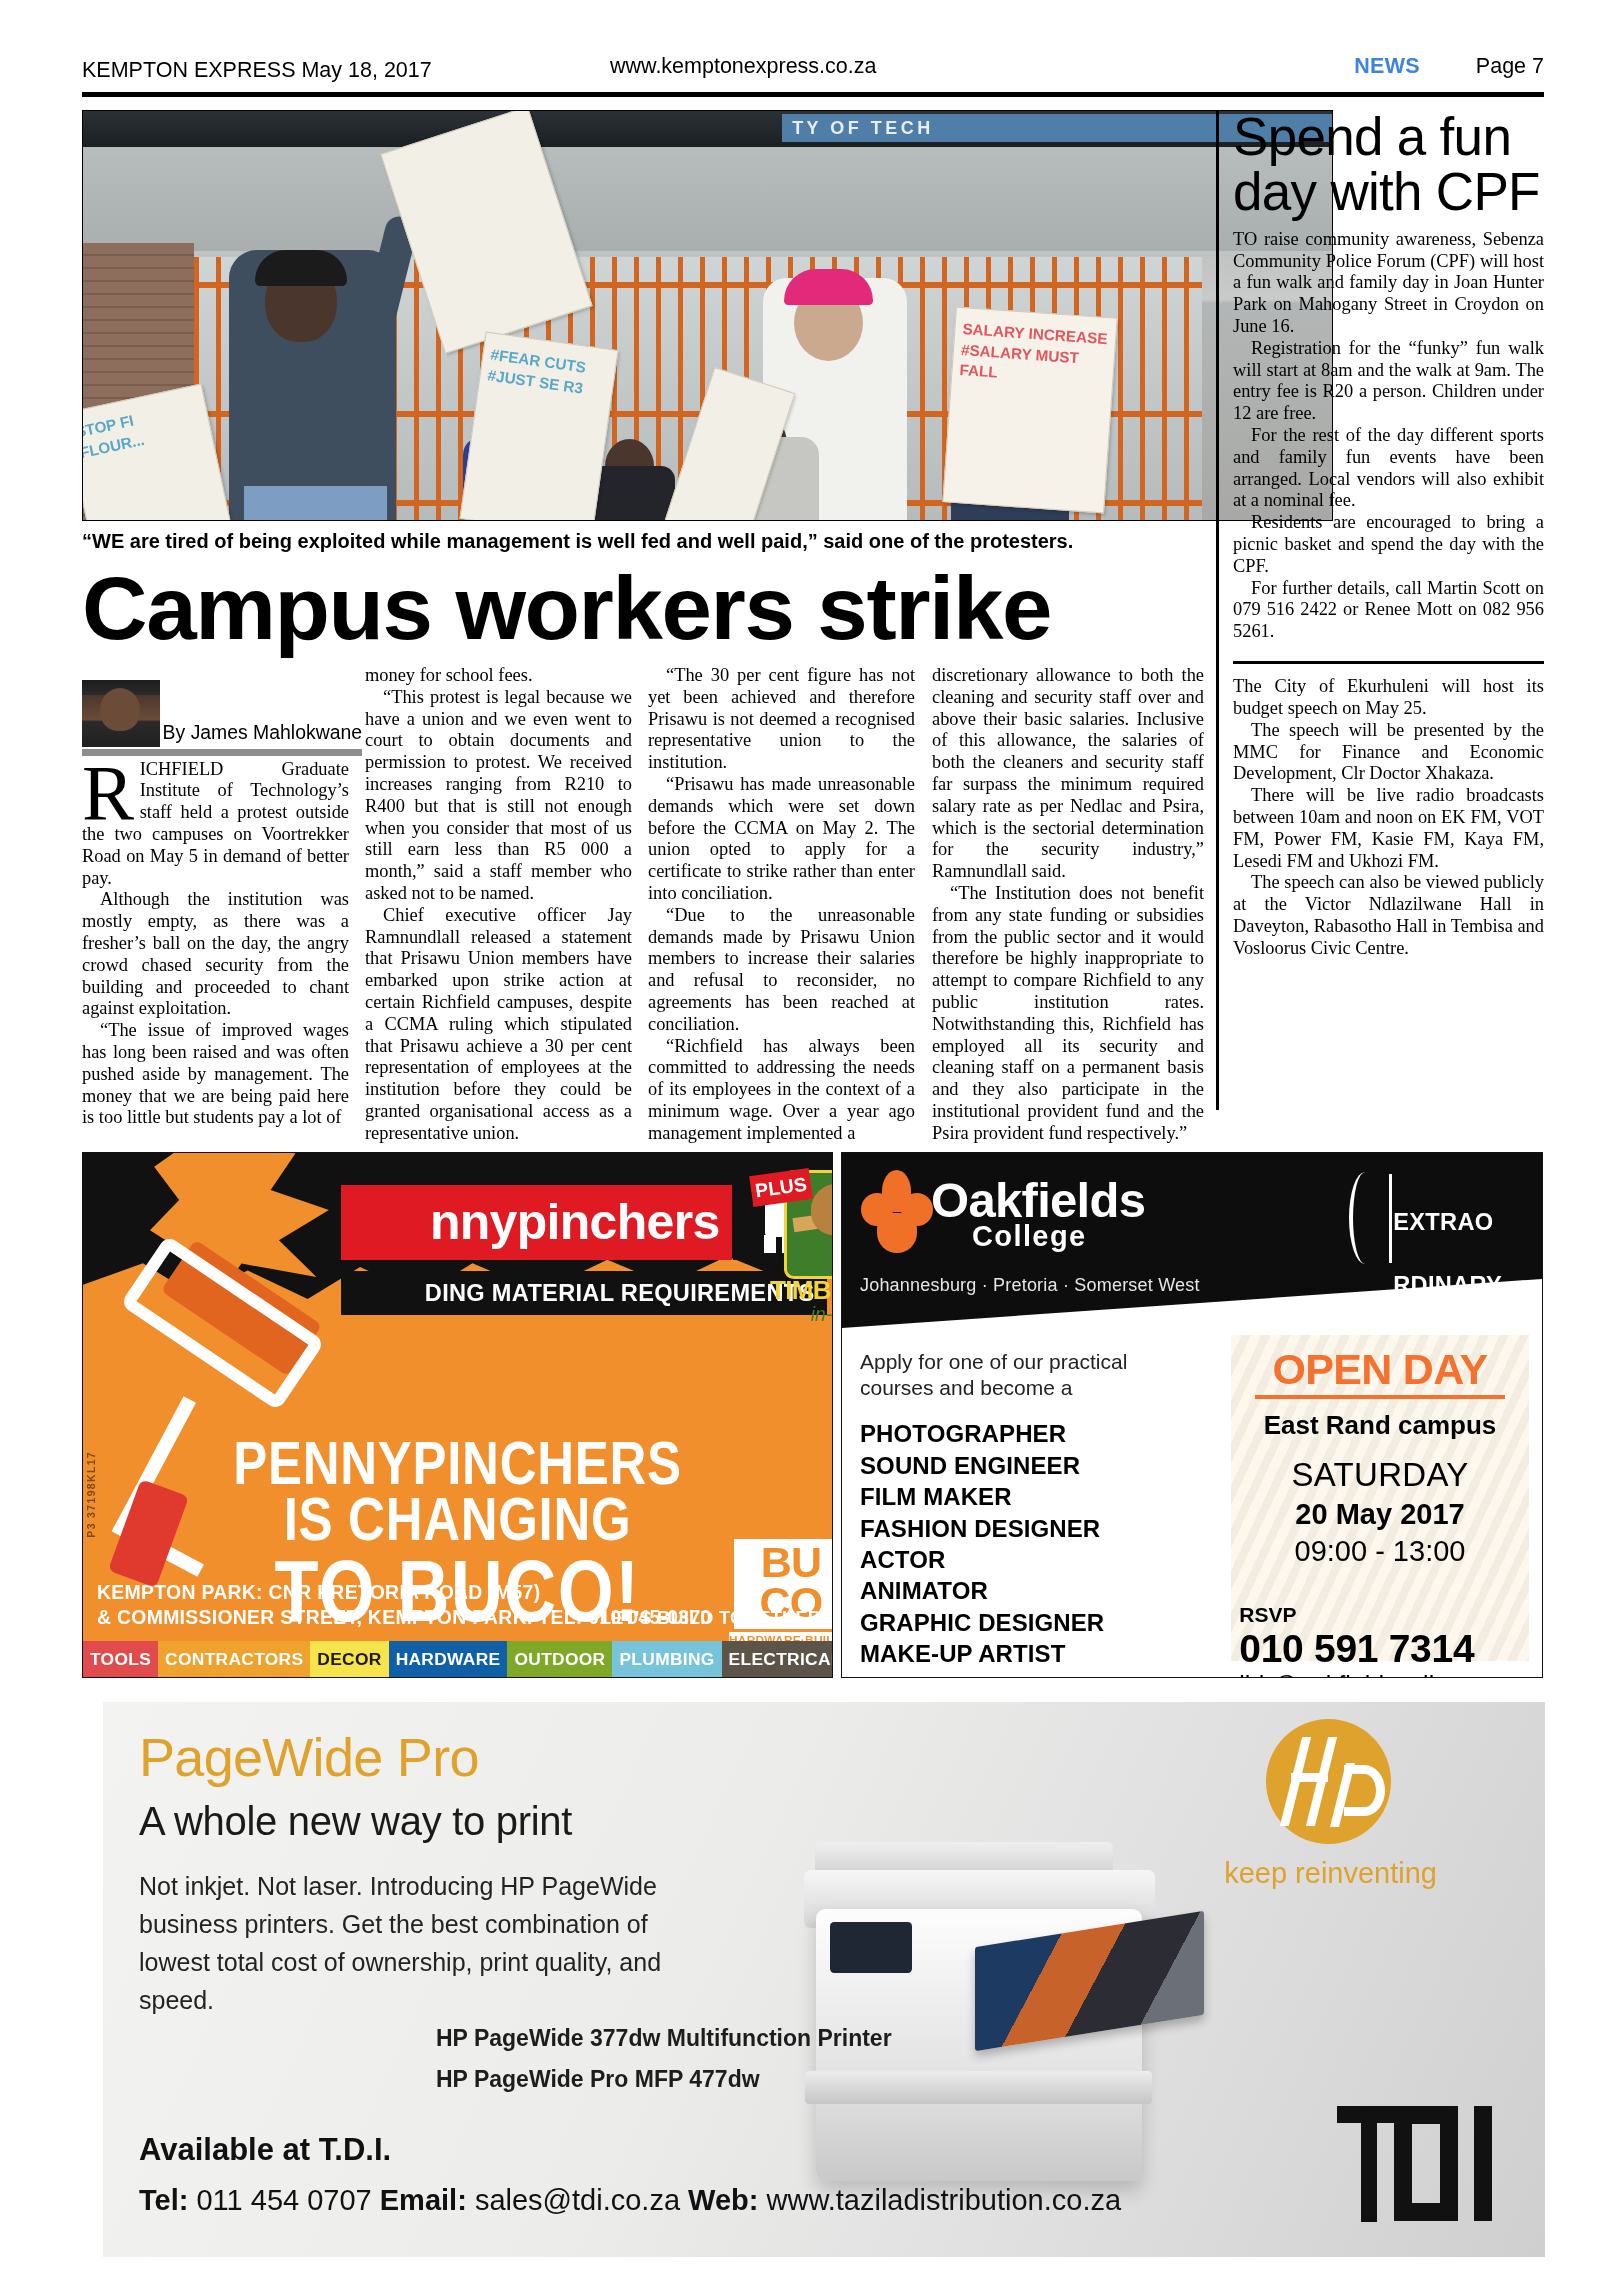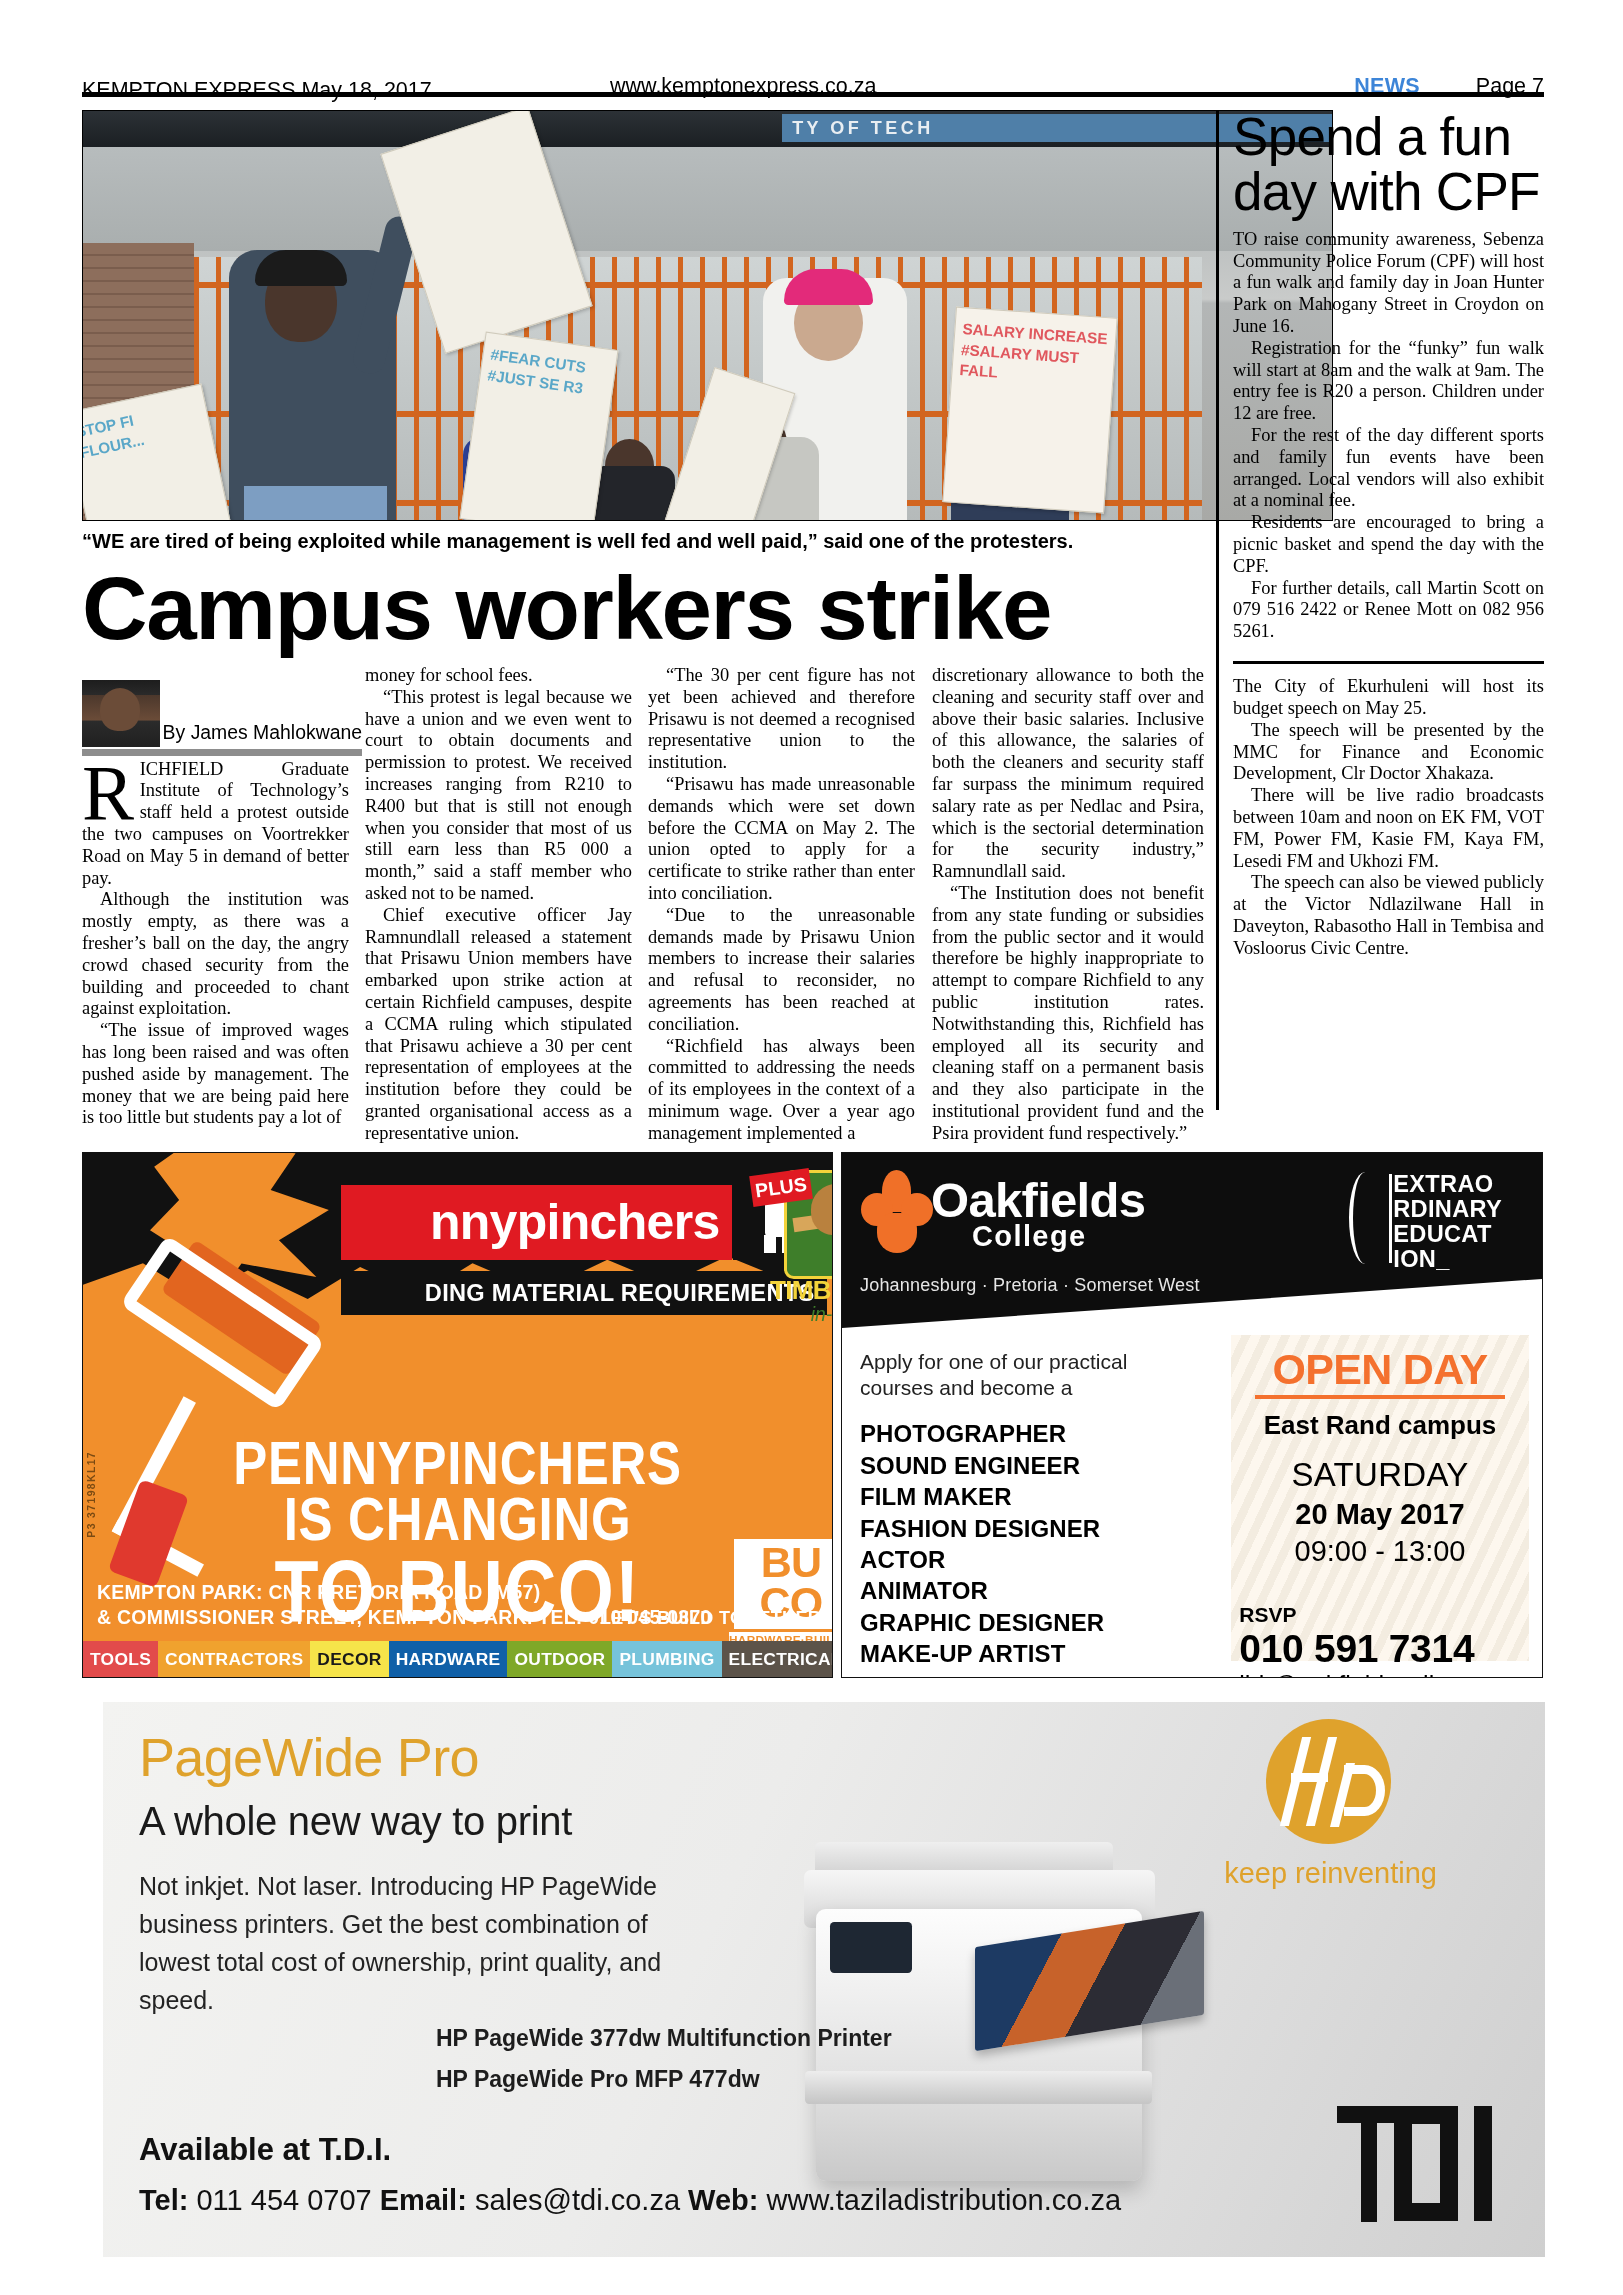--- a/index.html
+++ b/index.html
@@ -11,21 +11,20 @@
     overflow:hidden;
   }
   .page { position:absolute; left:0; top:0; width:1624px; height:2295px; background:#fff; }
 
   
   .masthead {
     position:absolute; left:82px; top:54px; width:1462px; height:33px;
     display:flex; align-items:center;
     font-family:"Liberation Sans", sans-serif;
     font-size:21.5px;
-    margin-top:20px;
   }
   .mh-left   { white-space:nowrap; }
   .mh-url    { position:absolute; left:528px; top:0; white-space:nowrap; }
   .mh-news   { position:absolute; right:124px; top:0; color:#3d85d8; font-weight:bold; letter-spacing:0.3px; }
   .mh-page   { position:absolute; right:0; top:0; white-space:nowrap; }
   .mh-rule {
     position:absolute; left:82px; top:92px; width:1462px; height:4.9px; background:#000;
   }
 
   
@@ -255,21 +254,21 @@
   .oak-leaf { position:absolute; left:19.4px; top:16.7px; width:74px; height:83px; }
   .oak-leaf .lf { position:absolute; background:#f07028; }
   .oak-leaf .l1 { left:21px; top:0;   width:29px; height:42px; border-radius:50% 50% 20% 20%; }
   .oak-leaf .l2 { left:0;    top:23.6px; width:32px; height:33px; border-radius:50%; }
   .oak-leaf .l3 { left:40px; top:23.6px; width:32px; height:33px; border-radius:50%; }
   .oak-leaf .l4 { left:15.3px; top:43px; width:40px; height:40px; border-radius:40% 40% 50% 50%; }
   .oak-name { position:absolute; left:89px; top:19.4px; color:#fff; font-weight:bold; font-size:49px; letter-spacing:-0.7px; }
   .oak-coll { position:absolute; left:130px; top:67px; color:#fff; font-weight:bold; font-size:29px; letter-spacing:1.4px; }
   .oak-cities { position:absolute; left:18px; top:122px; color:#e6e6e6; font-size:18px; letter-spacing:0.2px; }
   .oak-extra { position:absolute; right:40px; top:19.4px; color:#fff; font-weight:bold; font-size:23.6px; line-height:1.05; text-align:left; letter-spacing:0.3px; }
-  .oak-extra div { white-space:nowrap; }
+  .oak-extra div { white-space:nowrap;margin-top:38px; }
   .oak-squig { position:absolute; right:161px; top:19.4px; width:28px; height:92px;
                border-left:4.2px solid #fff; border-radius:60%; }
   .oak-bar   { position:absolute; right:150px; top:21px; width:3.5px; height:89px; background:#fff; }
 
   .oak-left { position:absolute; left:18px; top:196px; width:333px; }
   .oak-apply { font-size:21px; line-height:1.22; color:#222; }
   .oak-courses { margin-top:18px; font-weight:bold; font-size:24px; line-height:1.31; letter-spacing:0.1px; }
   .oak-right {
     position:absolute; left:389px; top:182px; width:298px; height:326px;
     background:repeating-linear-gradient(115deg,#fdf7ee 0 9.7px,#f3ece0 9.7px 18px);

